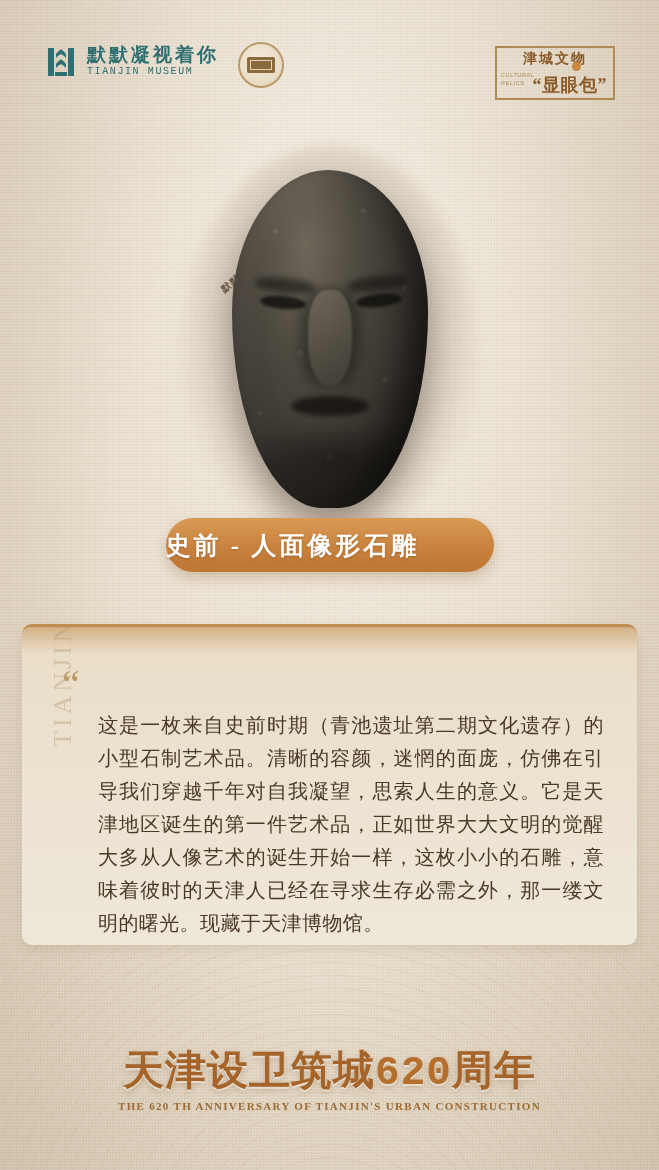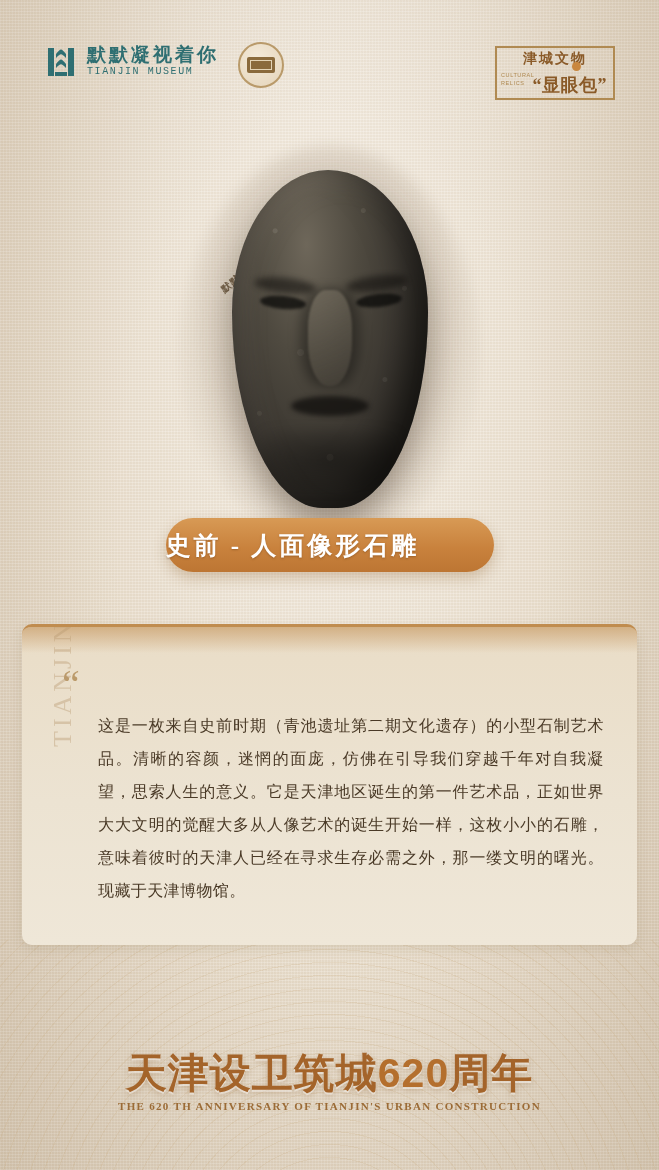--- a/index.html
+++ b/index.html
@@ -364,21 +364,21 @@
     transform: rotate(-90deg);
     transform-origin: left top;
     white-space: nowrap;
   }
   .card-body {
     position: absolute;
     left: 76px;
     top: 82px;
     width: 506px;
     font-family: Liberation Sans, sans-serif;
-    font-size: 16px;
+    font-size: 20px;
     line-height: 33px;
     color: #4a3a27;
     text-align: justify;
     letter-spacing: 0.4px;
   }
 
   
   .footer {
     position: absolute;
     left: 0;
@@ -392,21 +392,21 @@
     left: 0;
     bottom: 0;
     width: 659px;
     height: 230px;
     background-image:
       repeating-radial-gradient(circle at 50% 140%, rgba(200,170,125,0.20) 0 1px, rgba(200,170,125,0) 1px 13px);
     pointer-events: none;
     z-index: 2;
   }
   .footer-cn {
-    font-family: Liberation Sans, sans-serif;
+    font-family: Liberation Mono, monospace;
     font-size: 41px;
     font-weight: bold;
     letter-spacing: 1px;
     color: #a4642a;
     text-shadow: 0 2px 0 rgba(255,255,255,0.45), 0 3px 6px rgba(140,95,45,0.35);
     line-height: 1.1;
   }
   .footer-cn .num {
     color: #b46f2d;
   }

